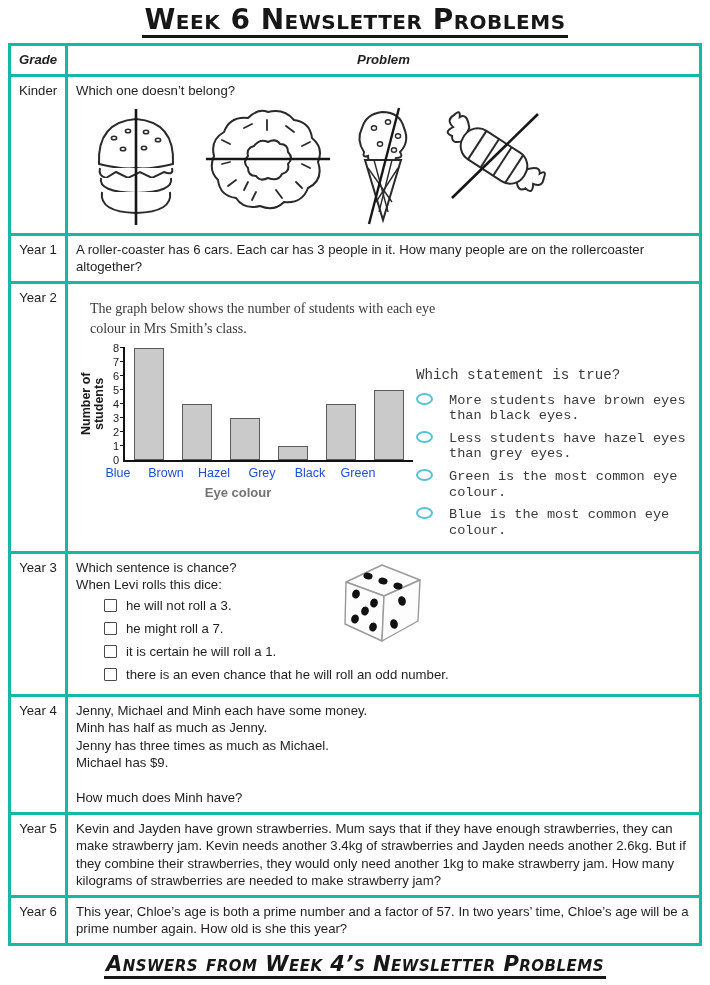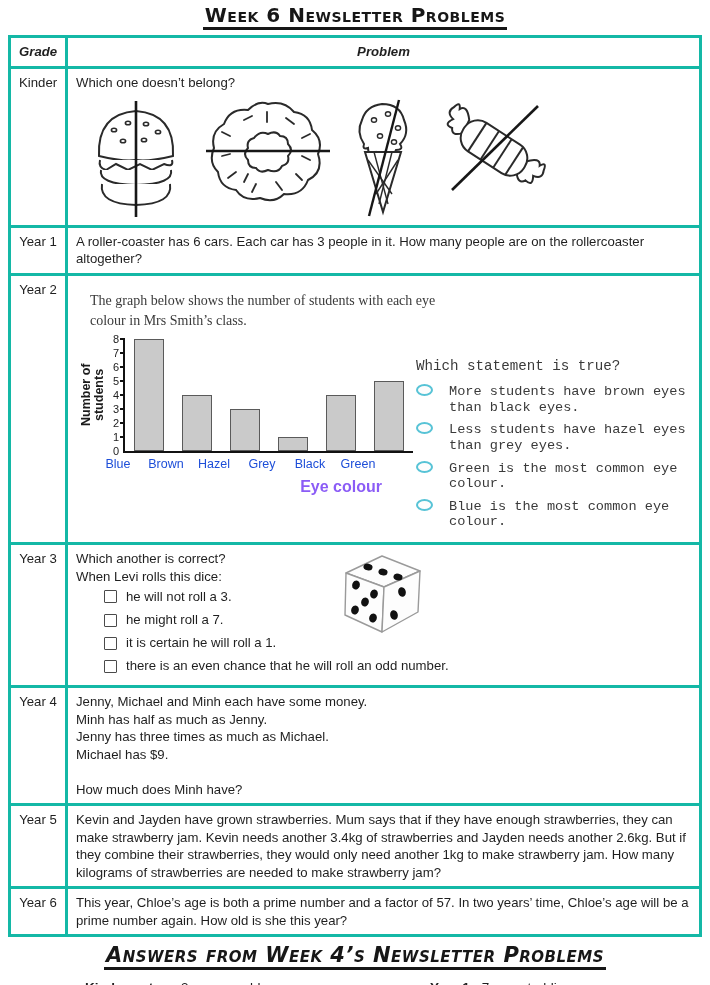--- a/index.html
+++ b/index.html
@@ -5,21 +5,21 @@
   html,body{margin:0;padding:0;}
   body{
     width:710px;height:985px;background:#ffffff;position:relative;
     font-family:"Liberation Sans", sans-serif;color:#1f1f1f;overflow:hidden;
   }
   
   .page-title-wrap{text-align:center;padding-top:5px;}
   .comic-title{
     display:inline-block;
     font-family:"DejaVu Sans", sans-serif;
-    font-weight:800;font-size:20px;letter-spacing:.5px;
+    font-weight:800;font-size:28px;letter-spacing:.5px;
     font-variant:small-caps;color:#171717;
     border-bottom:3px solid #171717;line-height:1.05;padding:0 2px 1px 2px;
   }
   .answers-title-wrap{text-align:center;margin-top:7px;font-style:italic;}
   .answers-title-wrap .comic-title{font-size:21px;}
 
   
   table.problems{
     border-collapse:collapse;margin:5px 8px 0 8px;width:694px;table-layout:fixed;
   }
@@ -60,22 +60,22 @@
     position:relative;height:112px;width:288px;flex:none;
     border-left:2px solid #111;border-bottom:2px solid #111;
     display:flex;align-items:flex-end;justify-content:space-around;
   }
   .plot-area .tickmark{position:absolute;left:-5px;width:5px;height:1.5px;background:#111;}
   .bar-slot{width:16.6%;display:flex;justify-content:center;align-items:flex-end;height:100%;}
   .bar{width:30px;background:#cacaca;border:1px solid #5a5a5a;box-sizing:border-box;}
   .x-labels{display:flex;width:288px;margin-left:18px;justify-content:space-around;
     font-family:"Liberation Sans", sans-serif;font-size:12.5px;color:#1d4ed8;margin-top:3px;}
   .x-labels .x-label{width:16.6%;text-align:center;}
-  .xlabel-title{font-family:"Liberation Sans", sans-serif;font-weight:bold;font-size:16px;
-    color:#8b5cf6;text-align:right;width:288px;margin-left:18px;margin-top:3px;}
+  .xlabel-title{font-family:"Liberation Sans", sans-serif;font-weight:bold;font-size:13px;
+    color:#737373;text-align:center;width:288px;margin-left:18px;margin-top:3px;}
   .y2-options{margin-top:18px;width:300px;font-size:13.6px;font-family:Liberation Mono, monospace;}
   .y2-question{font-size:14.2px;margin-bottom:8px;}
   .option-row{display:flex;align-items:flex-start;margin-bottom:7px;}
   .oval{flex:none;width:13px;height:8px;border:2px solid #57c3d6;border-radius:50%;
     margin-right:16px;background:#fdfdfd;}
   .option-text{line-height:1.15;}
 
   
   .y3-wrap{position:relative;min-height:100px;}
   .y3-line{margin:0;}
@@ -283,21 +283,21 @@
           </div>
         </div>
       </div>
     </td>
   </tr>
 
   <tr class="row-year3">
     <td class="grade-cell">Year 3</td>
     <td>
       <div class="y3-wrap">
-        <p class="y3-line">Which another is correct?</p>
+        <p class="y3-line">Which sentence is chance?</p>
         <p class="y3-line">When Levi rolls this dice:</p>
         <div class="checkbox-list">
           <div class="checkbox-row">
             <span class="checkbox"></span>
             <span>he will not roll a 3.</span>
           </div>
           <div class="checkbox-row">
             <span class="checkbox"></span>
             <span>he might roll a 7.</span>
           </div>

